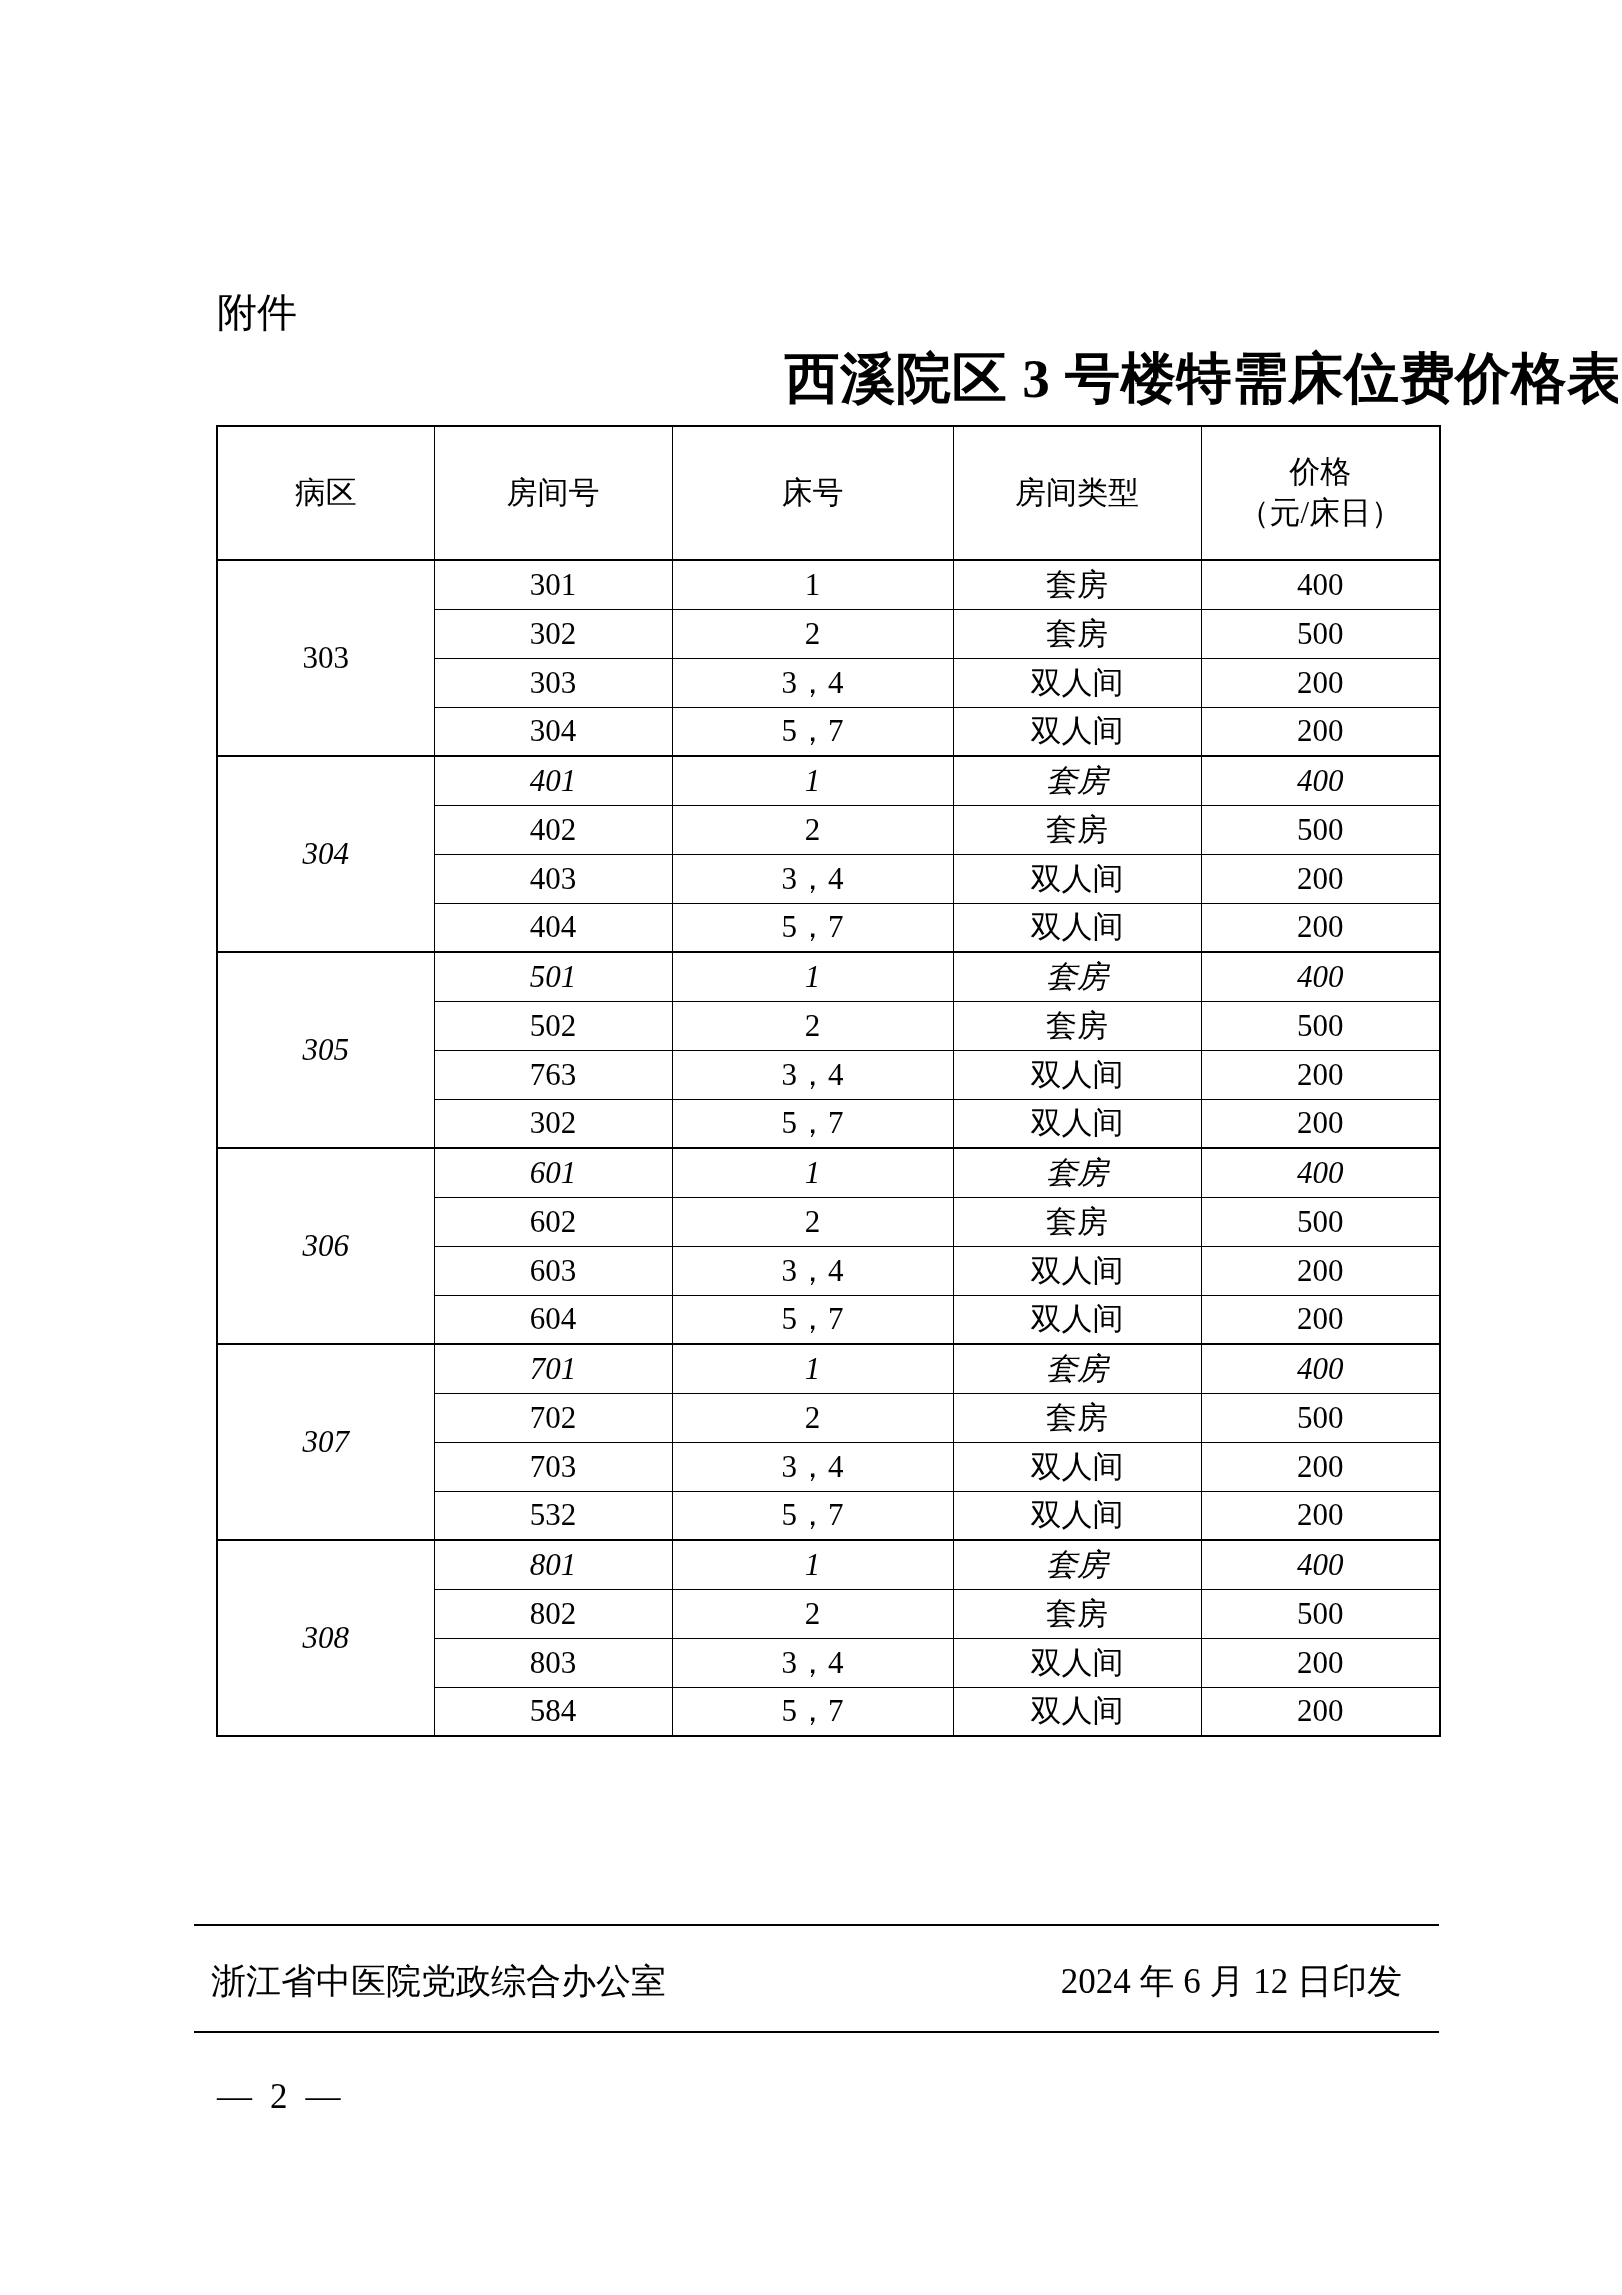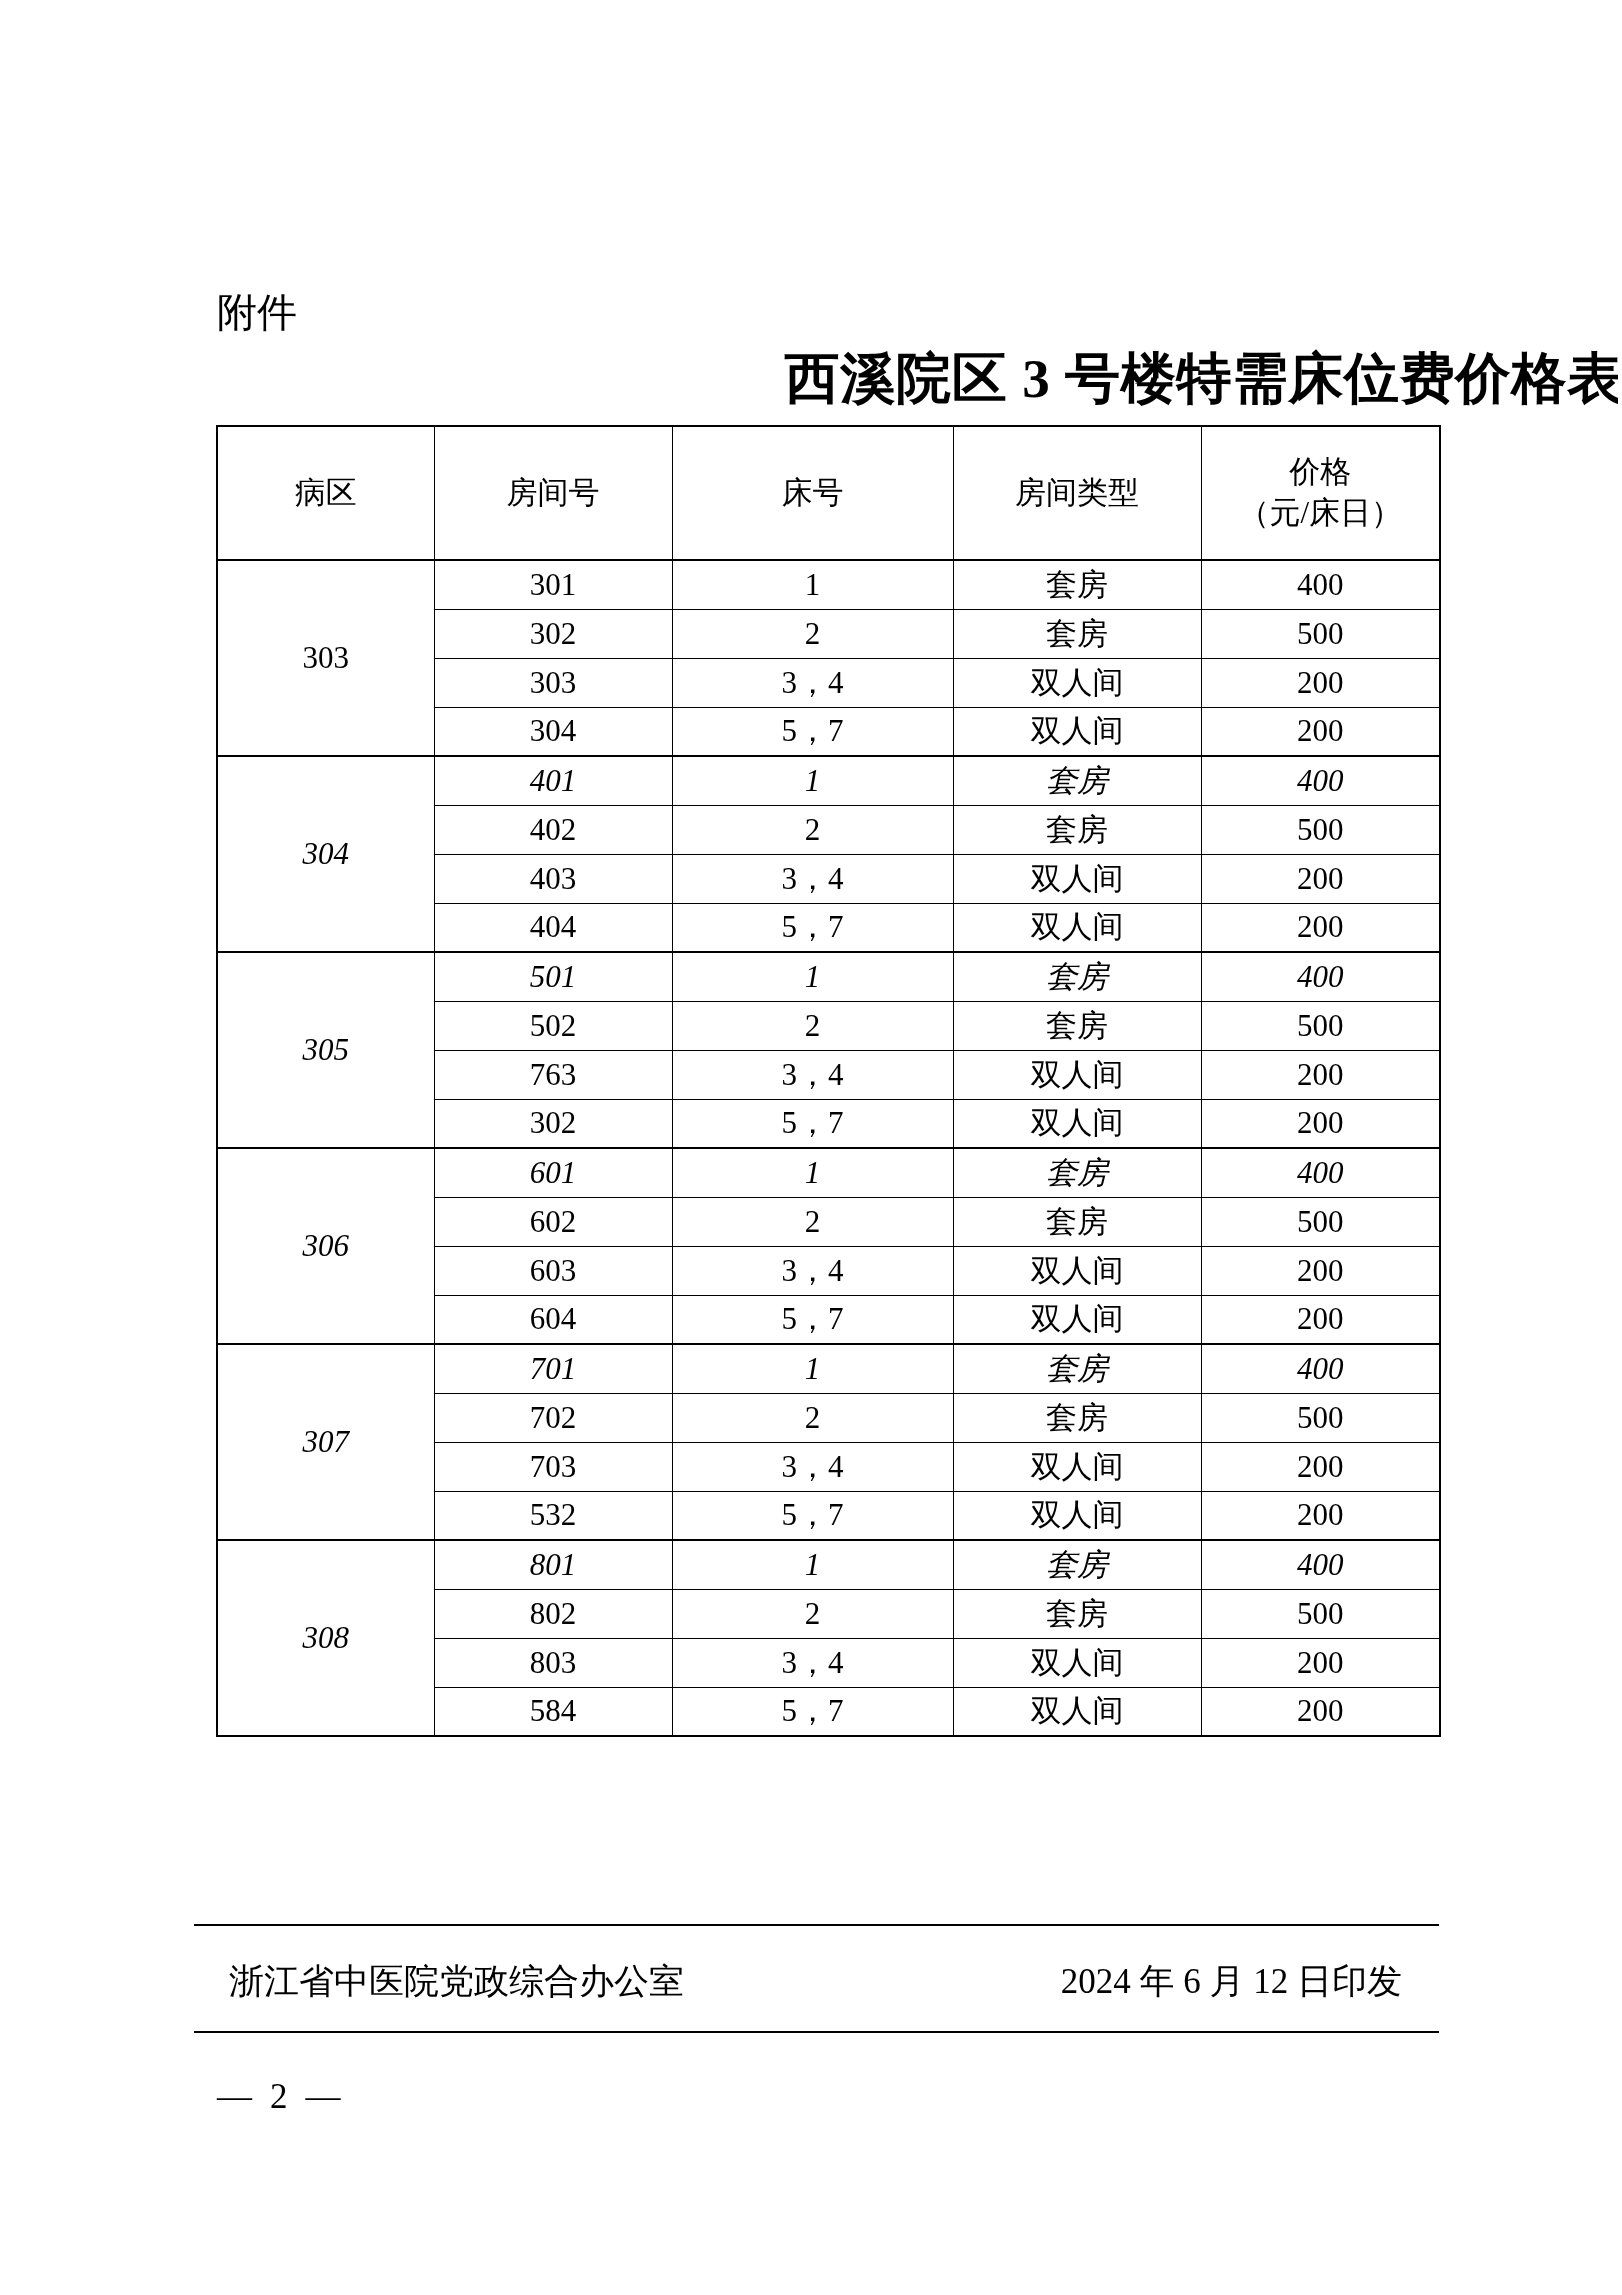--- a/index.html
+++ b/index.html
@@ -68,21 +68,21 @@
     position:absolute;
     left:194px;
     width:1245px;
     top:1960px;
     display:flex;
     justify-content:space-between;
     align-items:flex-start;
     font-size:35px;
     line-height:43px;
   }
-  .footer-office{margin-left:35px;font-family:Liberation Serif, serif;}
+  .footer-office{margin-left:17px;font-family:Liberation Serif, serif;}
   .footer-date{margin-right:37px;}
   .page-number{
     position:absolute;
     left:217px;
     top:2075px;
     font-size:35px;
     line-height:43px;
     letter-spacing:4.6px;
   }
 </style>

